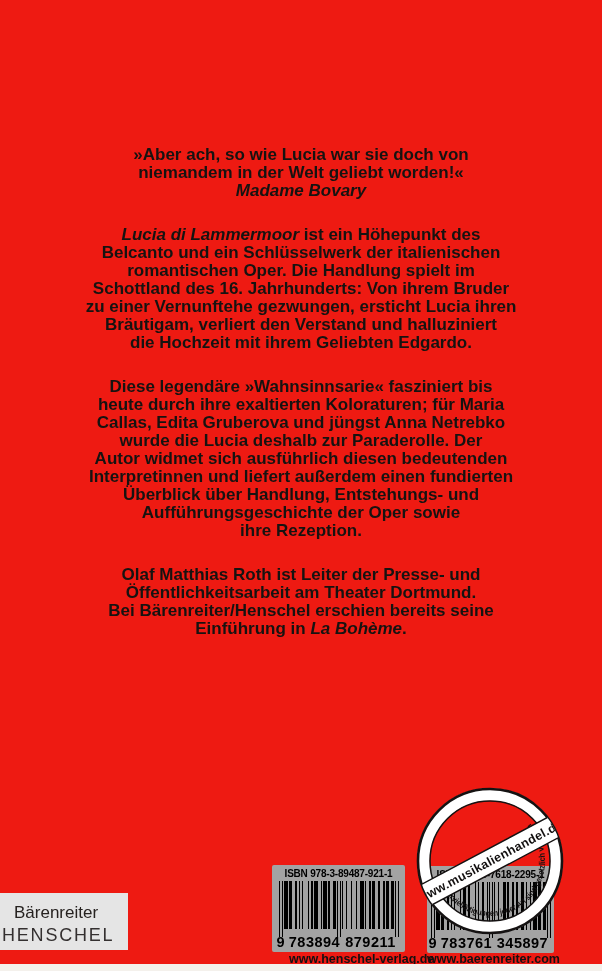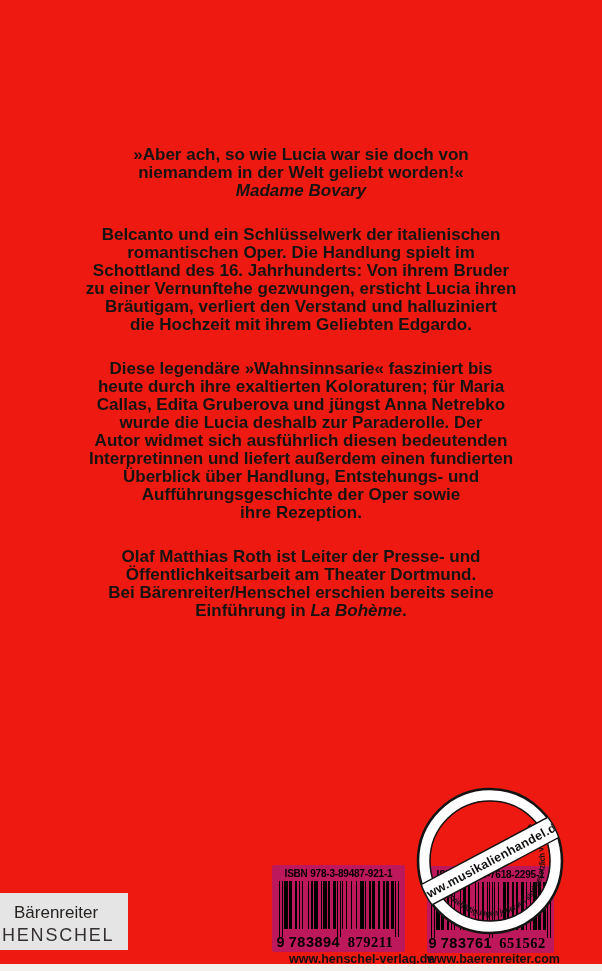--- a/index.html
+++ b/index.html
@@ -21,38 +21,38 @@
   .em { font-style:italic; }
   
   .pubbox {
     position:absolute; left:0; top:893px; width:128px; height:57px;
     background:#e5e5e5; color:#262220;
   }
   .pub1 { margin:10px 0 2px 14px; font-size:17px; font-weight:400; }
   .pub2 { margin:0 0 0 2px; font-size:18px; font-weight:400; letter-spacing:1.8px; color:#343030; }
   
   .bcbox {
-    position:absolute; background:#be185d; height:87px; border-radius:2px;
+    position:absolute; background:#a3a3a3; height:87px; border-radius:2px;
     color:#000;
   }
   .bcbox.left  { left:272px; top:865px; width:133px; }
   .bcbox.right { left:427px; top:866px; width:127px; }
   .bc-isbn {
     position:absolute; top:3px; left:0; right:0; text-align:center;
     font-size:10px; font-weight:bold; letter-spacing:-0.2px; white-space:nowrap;
   }
   .bc-svg { position:absolute; top:16px; left:50%; margin-left:-60px; }
   .bc-svg rect { fill:#000; }
   .bc-digits {
     position:absolute; bottom:2px; left:50%; margin-left:-62px; width:124px; height:16px;
     font-weight:bold; font-size:14.5px; letter-spacing:0.5px;
   }
   .bc-digits .d0 { position:absolute; left:0; }
   .bc-digits .d1 { position:absolute; left:12px; width:52px; text-align:center; }
-  .bc-digits .d2 { position:absolute; left:68px; width:52px; text-align:center;font-family:Liberation Serif, serif; }
+  .bc-digits .d2 { position:absolute; left:68px; width:52px; text-align:center; }
   .bc-url {
     position:absolute; top:952px; text-align:center;
     font-size:12.5px; font-weight:bold; color:#141010; white-space:nowrap;
   }
   .bc-url.left  { left:272px; width:133px;margin-left:17px; }
   .bc-url.right { left:427px; width:127px; }
   
   .sticker { position:absolute; left:410px; top:781px; }
   .sticker text { font-family:"Liberation Sans", sans-serif; fill:#131010; }
   
@@ -63,20 +63,21 @@
 </head>
 <body style="--red: #ee1a12; --ink: #161311;">
 
 <div class="copy">
   <p>
     <span class="lines">»Aber ach, so wie Lucia war sie doch von
 niemandem in der Welt geliebt worden!«</span>
     <span class="line em">Madame Bovary</span>
   </p>
   <p>
+    <span class="line"><span class="em">Lucia di Lammermoor</span><span> ist ein Höhepunkt des</span></span>
     <span class="lines">Belcanto und ein Schlüsselwerk der italienischen
 romantischen Oper. Die Handlung spielt im
 Schottland des 16. Jahrhunderts: Von ihrem Bruder
 zu einer Vernunftehe gezwungen, ersticht Lucia ihren
 Bräutigam, verliert den Verstand und halluziniert
 die Hochzeit mit ihrem Geliebten Edgardo.</span>
   </p>
   <p>
     <span class="lines">Diese legendäre »Wahnsinnsarie« fasziniert bis
 heute durch ihre exaltierten Koloraturen; für Maria
@@ -207,21 +208,21 @@
       <rect x="85" y="0" width="1" height="43"></rect>
       <rect x="86" y="0" width="1" height="43"></rect>
       <rect x="89" y="0" width="1" height="43"></rect>
       <rect x="90" y="0" width="1" height="43"></rect>
       <rect x="92" y="0" width="1" height="50"></rect>
       <rect x="94" y="0" width="1" height="50"></rect>
     </svg>
   <div class="bc-digits">
     <span class="d0">9</span>
     <span class="d1">783761</span>
-    <span class="d2">651562</span>
+    <span class="d2">345897</span>
   </div>
 </div>
 <div class="bc-url right">www.baerenreiter.com</div>
 
 <svg class="sticker" width="160" height="160" viewBox="0 0 160 160">
   <defs>
     <clipPath id="stk-clip">
         <circle cx="80" cy="80" r="72"></circle>
       </clipPath>
     <path id="stk-arc" d="M 32.4,107.5 A 55,55 0 1 0 111.6,35" fill="none"></path>

